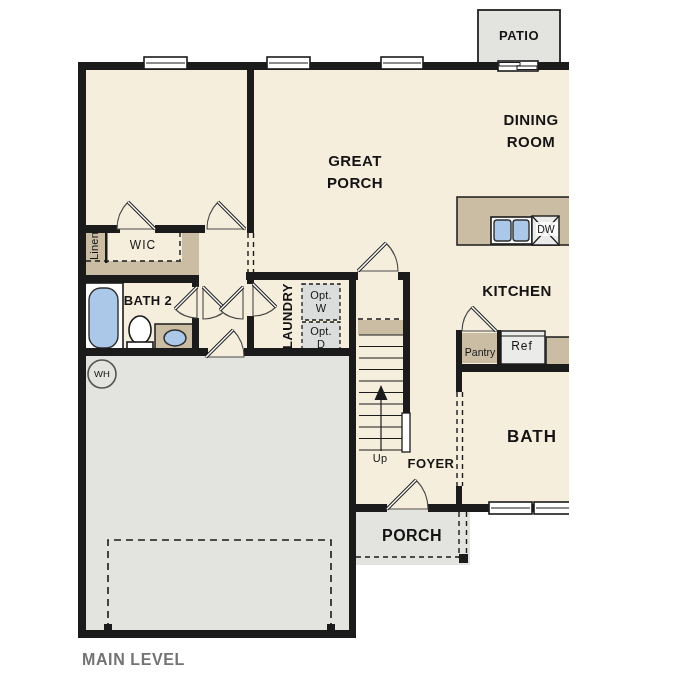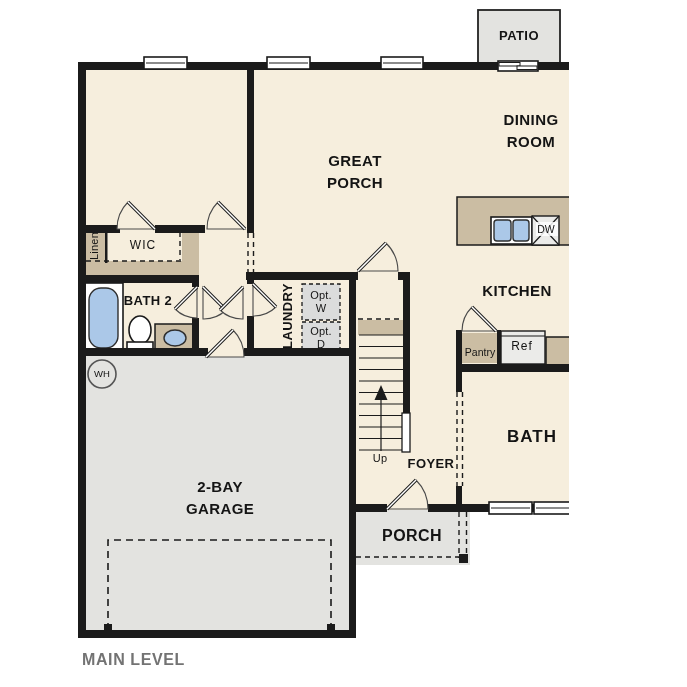--- a/index.html
+++ b/index.html
@@ -243,18 +243,16 @@
   <div class="lbl n11" style="left:321px;top:302px;">Opt.
 W</div>
   <div class="lbl n11" style="left:321px;top:338px;">Opt.
 D</div>
   <div class="lbl n10" style="left:480px;top:353px;">Pantry</div>
   <div class="lbl n12" style="left:522px;top:347px;">Ref</div>
   <div class="lbl n10" style="left:546px;top:230px;">DW</div>
   <div class="lbl b17" style="left:532px;top:437px;">BATH</div>
   <div class="lbl b13" style="left:431px;top:464px;">FOYER</div>
   <div class="lbl b14" style="left:412px;top:536px;">PORCH</div>
-  <div class="lbl b15" style="left:220px;top:498px;">2-BAY
-GARAGE</div>
   <div class="lbl n11" style="left:380px;top:459px;">Up</div>
   <div class="lbl t9" style="left:102px;top:374px;">WH</div>
   <div class="title" style="left:82px;top:651px;">MAIN LEVEL</div>
 </div>
 
 </body></html>

